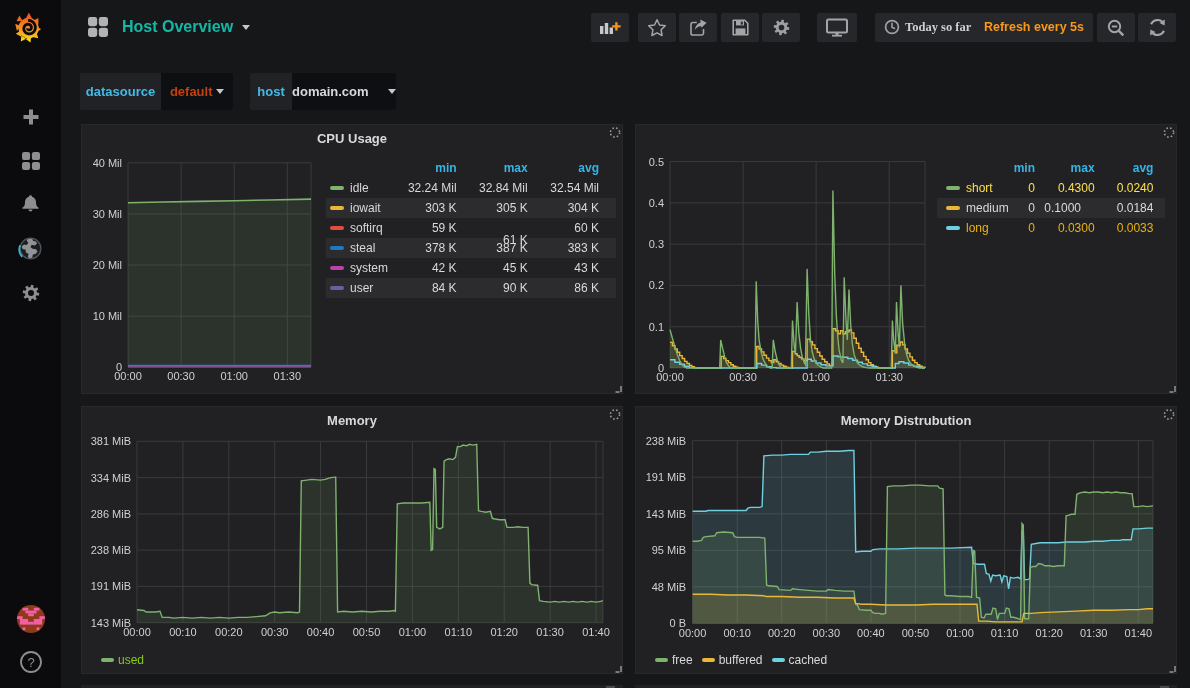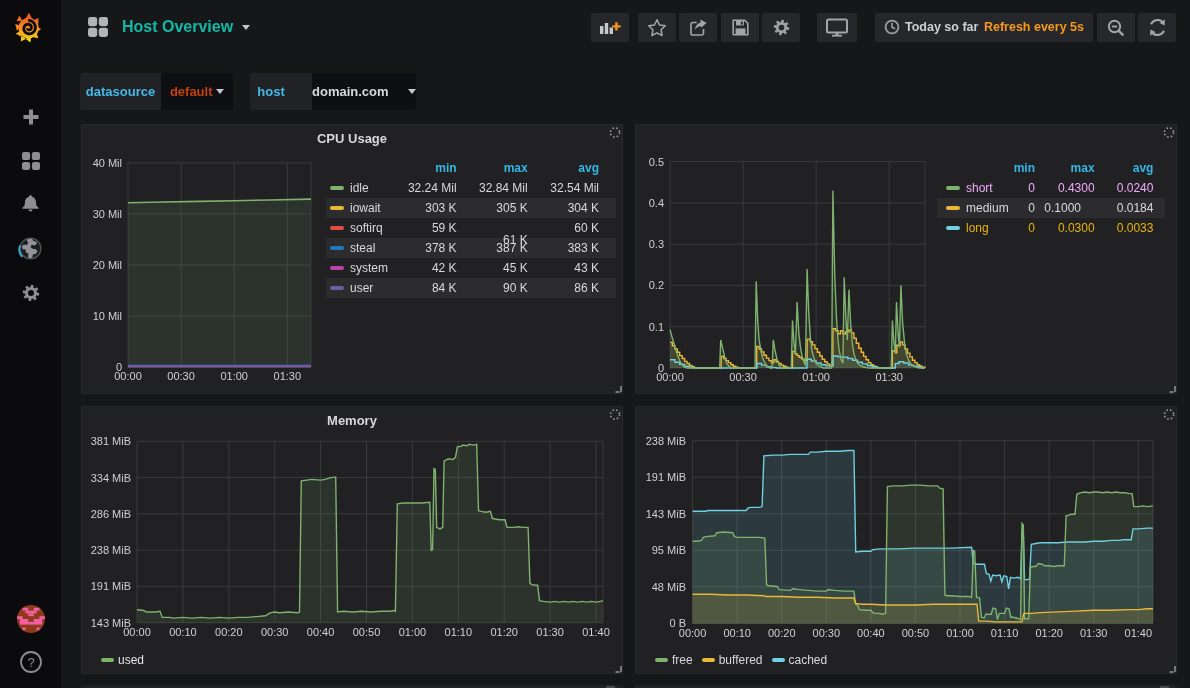--- a/index.html
+++ b/index.html
@@ -129,21 +129,21 @@
 <rect x="1" y="1.5" width="20" height="13" rx="1.5" fill="none" stroke="#a5a5a8" stroke-width="2"></rect>
 <rect x="9.5" y="14.5" width="3" height="2.5" fill="#a5a5a8"></rect>
 <rect x="6" y="16.8" width="10" height="1.8" fill="#a5a5a8"></rect>
     </svg>
   </div>
 <div style="position:absolute;left:875px;top:13px;width:218px;height:29px;background:#26272b;border-radius:2px;white-space:nowrap;">
   <span style="position:absolute;left:9px;top:6px;"><svg width="16" height="16" viewBox="0 0 16 16" style="flex:none">
         <circle cx="8" cy="8" r="6.4" fill="none" stroke="#9fa0a2" stroke-width="1.7"></circle>
         <path d="M8,3.8 v4.4 l3.1,1.6" fill="none" stroke="#9fa0a2" stroke-width="1.6"></path>
       </svg></span>
-  <span style="position:absolute;left:30px;top:7px;color:#d0d0d2;font-size:12.5px;font-weight:600;">Today so far</span>
+  <span style="position:absolute;left:30px;top:7px;color:#d0d0d2;font-size:12.5px;font-weight:600;font-family:Liberation Serif, serif;">Today so far</span>
   <span style="position:absolute;right:9px;top:7px;color:#f8981d;font-size:12.5px;font-weight:bold;">Refresh every 5s</span>
 </div>
 <div style="position:absolute;left:1097px;top:13px;width:38px;height:29px;background:#26272b;border-radius:2px;display:flex;align-items:center;justify-content:center;">
     <svg width="20" height="20" viewBox="0 0 20 20">
       <circle cx="8.5" cy="8.5" r="5.7" fill="none" stroke="#a5a5a8" stroke-width="1.9"></circle>
       <line x1="5.8" y1="8.5" x2="11.2" y2="8.5" stroke="#a5a5a8" stroke-width="1.9"></line>
       <line x1="12.8" y1="12.8" x2="17.3" y2="17.3" stroke="#a5a5a8" stroke-width="2.4"></line>
     </svg>
   </div>
 <div style="position:absolute;left:1138px;top:13px;width:38px;height:29px;background:#26272b;border-radius:2px;display:flex;align-items:center;justify-content:center;">
@@ -155,21 +155,21 @@
     </svg>
   </div>
 
 <div style="position:absolute;left:80px;top:73px;height:37px;background:#202226;border-radius:2px;display:flex;align-items:center;">
   <span style="color:#45b9e6;font-size:13px;font-weight:600;width:81px;text-align:center;">datasource</span>
   <span style="background:#0e0f13;align-self:stretch;display:flex;align-items:center;justify-content:center;width:72px;border-radius:0 2px 2px 0;">
       <span style="color:#c2410c;font-size:13px;font-weight:600;">default&nbsp;</span>
       <span style="display:inline-block;width:0;height:0;border-left:4.5px solid transparent;border-right:4.5px solid transparent;border-top:5px solid #c7c7c9;vertical-align:middle;"></span>
     </span>
 </div>
-<div style="position:absolute;left:250px;top:73px;height:37px;background:#202226;border-radius:2px;display:flex;align-items:center;gap:20px;">
+<div style="position:absolute;left:250px;top:73px;height:37px;background:#202226;border-radius:2px;display:flex;align-items:center;">
   <span style="color:#45b9e6;font-size:13px;font-weight:600;width:42px;text-align:center;">host</span>
   <span style="background:#0e0f13;align-self:stretch;display:flex;align-items:center;justify-content:space-between;width:104px;border-radius:0 2px 2px 0;">
       <span style="color:#d8d9da;font-size:13px;font-weight:600;">domain.com&nbsp;</span>
       <span style="display:inline-block;width:0;height:0;border-left:4.5px solid transparent;border-right:4.5px solid transparent;border-top:5px solid #c7c7c9;vertical-align:middle;"></span>
     </span>
 </div>
 
 <div style="position:absolute;left:81px;top:124px;width:542px;height:270px;background:#212124;border:1px solid #28282b;box-sizing:border-box;">
 <div style="position:absolute;left:0;right:0;top:6px;text-align:center;font-size:13px;font-weight:bold;color:#d8d9da;">CPU Usage</div>
 <svg width="542" height="270" style="position:absolute;left:0;top:0" font-family="'Liberation Sans',sans-serif">
@@ -281,21 +281,21 @@
 <text x="253.20999999999998" y="255.5" text-anchor="middle" font-size="11" fill="#d0d0d2" font-weight="normal">01:30</text>
 <circle cx="533" cy="7.5" r="4.6" fill="none" stroke="#9a9a9a" stroke-width="1.6" stroke-dasharray="1.6,2.1"></circle>
 <path d="M533.5,267 h4 m1.5,0 v-6" fill="none" stroke="#77787a" stroke-width="2"></path>
 </svg>
 <div style="position:absolute;left:301px;top:33px;width:228px;">
       <div style="position:absolute;left:0;right:0;top:0px;height:20px;font-size:12px;font-weight:bold;color:#33b5e5;line-height:20px;">
         <span style="position:absolute;right:130.0px;top:0">min</span>
         <span style="position:absolute;right:70.4px;top:0">max</span>
         <span style="position:absolute;right:11.6px;top:0">avg</span>
       </div>
-      <div style="position:absolute;left:0;right:0;top:20px;height:20px;font-size:12px;color:#f0abfc;line-height:20px;">
+      <div style="position:absolute;left:0;right:0;top:20px;height:20px;font-size:12px;color:#fde047;line-height:20px;">
         <span style="position:absolute;left:9px;top:8px;width:14px;height:4px;border-radius:2px;background:#7EB26D"></span>
         <span style="position:absolute;left:29px;top:0">short</span>
         <span style="position:absolute;right:130.0px;top:0">0</span>
         <span style="position:absolute;right:70.4px;top:0">0.4300</span>
         <span style="position:absolute;right:11.6px;top:0">0.0240</span>
       </div>
       <div style="position:absolute;left:0;right:0;top:40px;height:20px;background:rgba(255,255,255,0.05);font-size:12px;color:#d8d9da;line-height:20px;">
         <span style="position:absolute;left:9px;top:8px;width:14px;height:4px;border-radius:2px;background:#EAB839"></span>
         <span style="position:absolute;left:29px;top:0">medium</span>
         <span style="position:absolute;right:130.0px;top:0">0</span>
@@ -347,23 +347,24 @@
 <text x="238.6" y="228.5" text-anchor="middle" font-size="11" fill="#d0d0d2" font-weight="normal">00:40</text>
 <text x="284.5" y="228.5" text-anchor="middle" font-size="11" fill="#d0d0d2" font-weight="normal">00:50</text>
 <text x="330.4" y="228.5" text-anchor="middle" font-size="11" fill="#d0d0d2" font-weight="normal">01:00</text>
 <text x="376.3" y="228.5" text-anchor="middle" font-size="11" fill="#d0d0d2" font-weight="normal">01:10</text>
 <text x="422.2" y="228.5" text-anchor="middle" font-size="11" fill="#d0d0d2" font-weight="normal">01:20</text>
 <text x="468.09999999999997" y="228.5" text-anchor="middle" font-size="11" fill="#d0d0d2" font-weight="normal">01:30</text>
 <text x="514.0" y="228.5" text-anchor="middle" font-size="11" fill="#d0d0d2" font-weight="normal">01:40</text>
 <circle cx="533" cy="7.5" r="4.6" fill="none" stroke="#9a9a9a" stroke-width="1.6" stroke-dasharray="1.6,2.1"></circle>
 <path d="M533.5,265 h4 m1.5,0 v-6" fill="none" stroke="#77787a" stroke-width="2"></path>
 </svg>
-<div style="position:absolute;left:10px;top:245px;height:16px;font-size:12px;color:#e5e5e5;line-height:16px;"><span style="display:inline-block;width:13px;height:4px;border-radius:2px;background:#7EB26D;margin:0 4px 2px 9px;vertical-align:middle"></span><span>used</span></div>
+<div style="position:absolute;left:10px;top:245px;height:16px;font-size:12px;color:#84cc16;line-height:16px;"><span style="display:inline-block;width:13px;height:4px;border-radius:2px;background:#7EB26D;margin:0 4px 2px 9px;vertical-align:middle"></span><span>used</span></div>
 </div>
 <div style="position:absolute;left:635px;top:406px;width:542px;height:268px;background:#212124;border:1px solid #28282b;box-sizing:border-box;">
+<div style="position:absolute;left:0;right:0;top:6px;text-align:center;font-size:13px;font-weight:bold;color:#d8d9da;">Memory Distrubution</div>
 <svg width="542" height="268" style="position:absolute;left:0;top:0" font-family="'Liberation Sans',sans-serif">
 <line x1="56.6" y1="33.7" x2="56.6" y2="216.4" stroke="#3a3b3d" stroke-width="1"></line>
 <line x1="101.2" y1="33.7" x2="101.2" y2="216.4" stroke="#3a3b3d" stroke-width="1"></line>
 <line x1="145.7" y1="33.7" x2="145.7" y2="216.4" stroke="#3a3b3d" stroke-width="1"></line>
 <line x1="190.3" y1="33.7" x2="190.3" y2="216.4" stroke="#3a3b3d" stroke-width="1"></line>
 <line x1="234.9" y1="33.7" x2="234.9" y2="216.4" stroke="#3a3b3d" stroke-width="1"></line>
 <line x1="279.4" y1="33.7" x2="279.4" y2="216.4" stroke="#3a3b3d" stroke-width="1"></line>
 <line x1="324.0" y1="33.7" x2="324.0" y2="216.4" stroke="#3a3b3d" stroke-width="1"></line>
 <line x1="368.6" y1="33.7" x2="368.6" y2="216.4" stroke="#3a3b3d" stroke-width="1"></line>
 <line x1="413.2" y1="33.7" x2="413.2" y2="216.4" stroke="#3a3b3d" stroke-width="1"></line>

